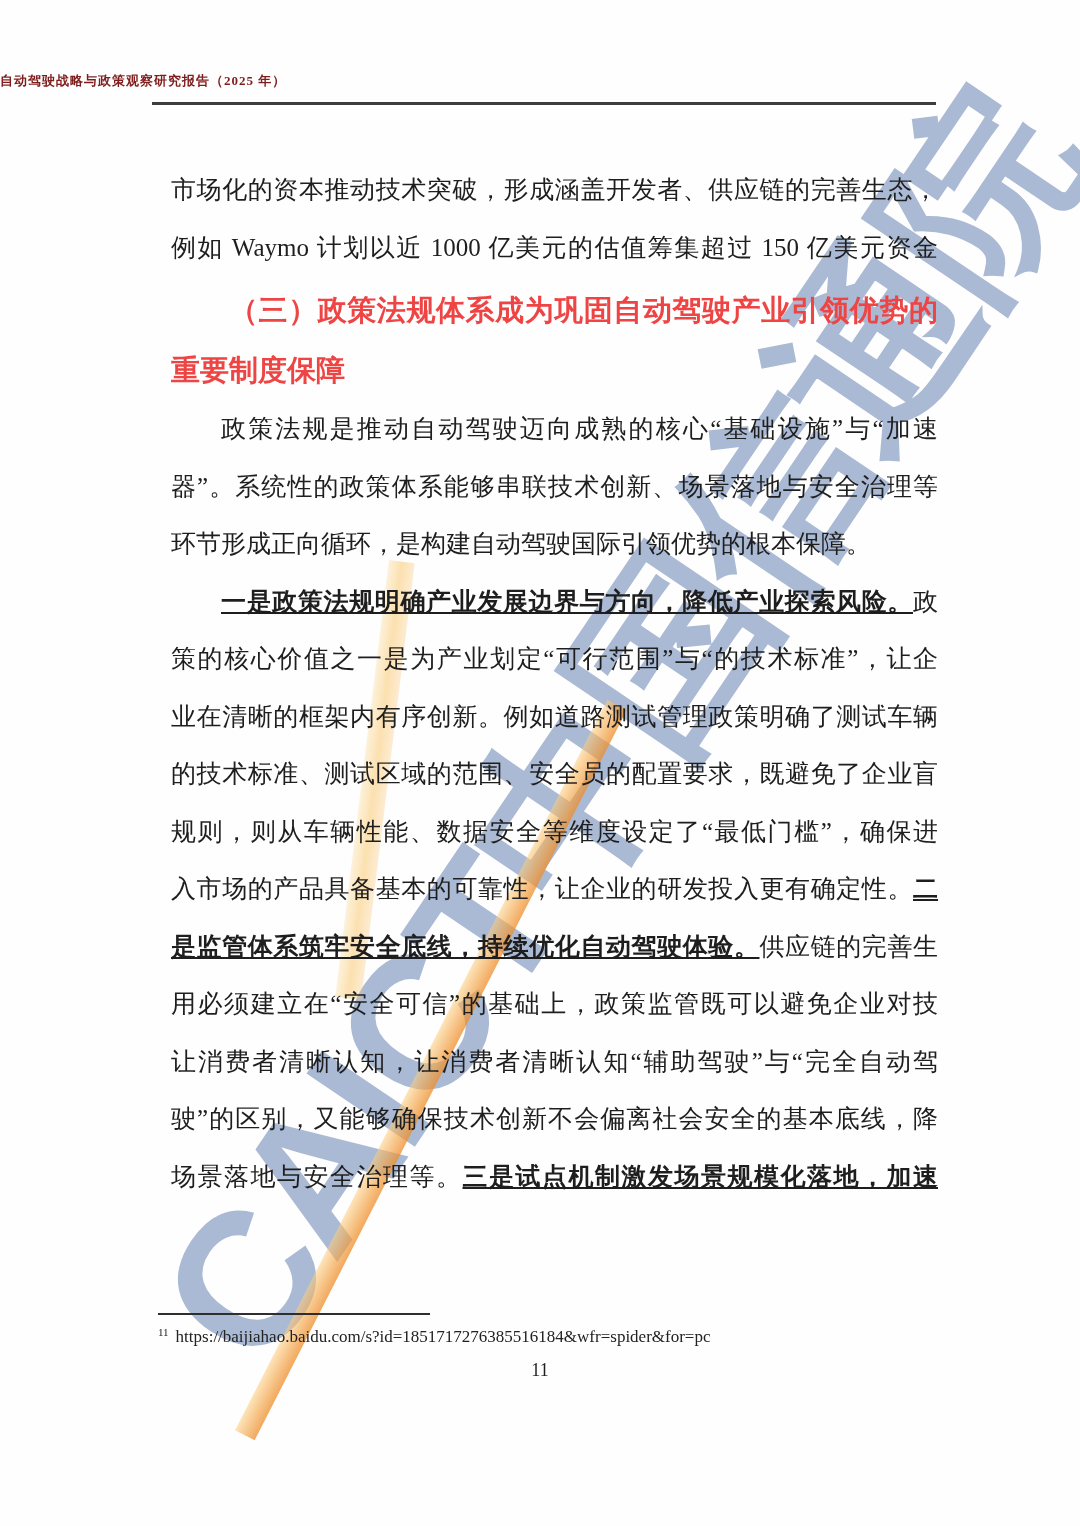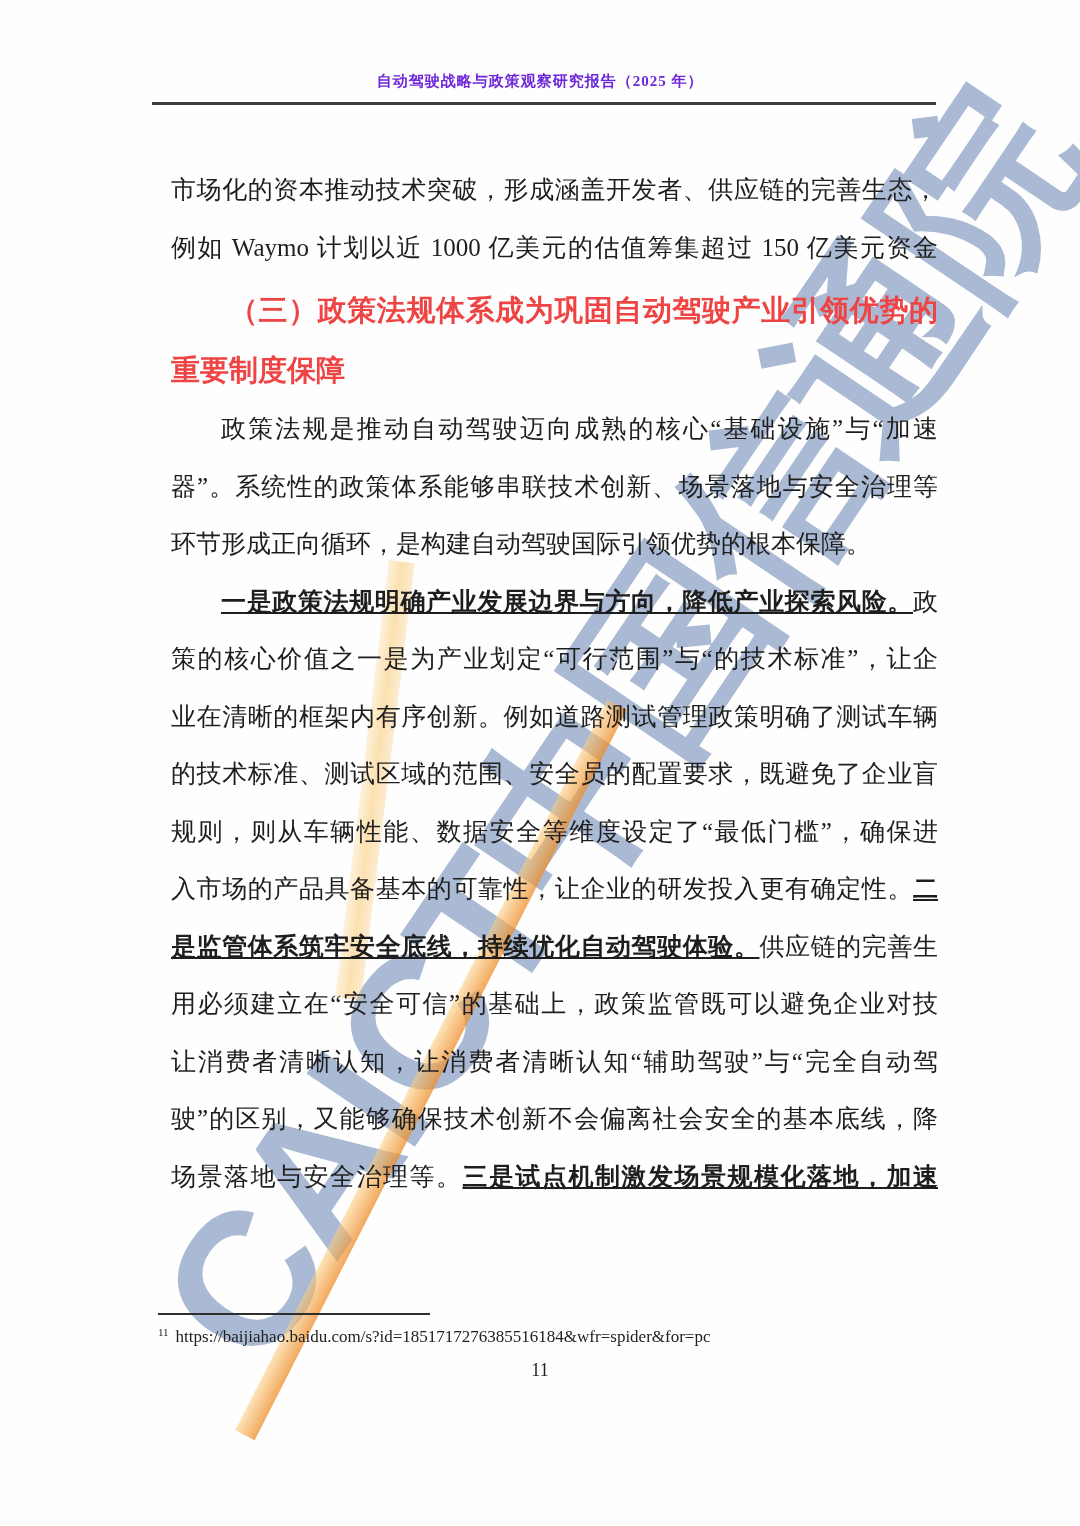--- a/index.html
+++ b/index.html
@@ -42,25 +42,24 @@
     width: 22px; height: 820px;
     background: linear-gradient(90deg, rgba(252,208,130,0.55), rgba(238,140,40,0.75));
     transform: rotate(27deg);
     z-index: 0;
   }
 
   
   .header-title {
     position: absolute;
     top: 72px; left: 0; right: 0;
-    text-align: center;
-    font-size: 15px;
+    font-size: 13px;
     font-weight: 700;
     letter-spacing: 1px;
-    color: #6d28d9;
+    color: #7f1d1d;
     z-index: 2;
   }
   .header-rule {
     position: absolute;
     top: 102px; left: 152px;
     width: 784px; height: 3px;
     background: #3d3d3d;
     z-index: 2;
   }
 

